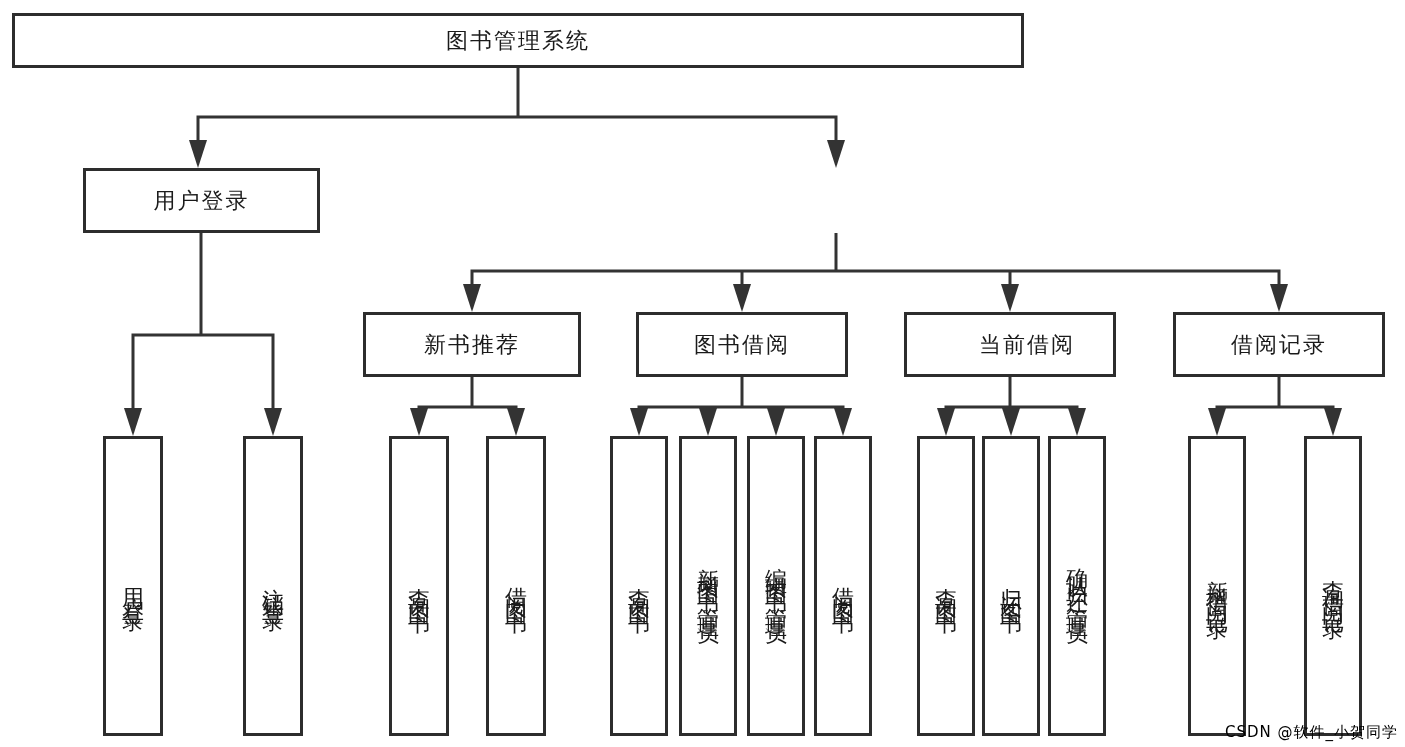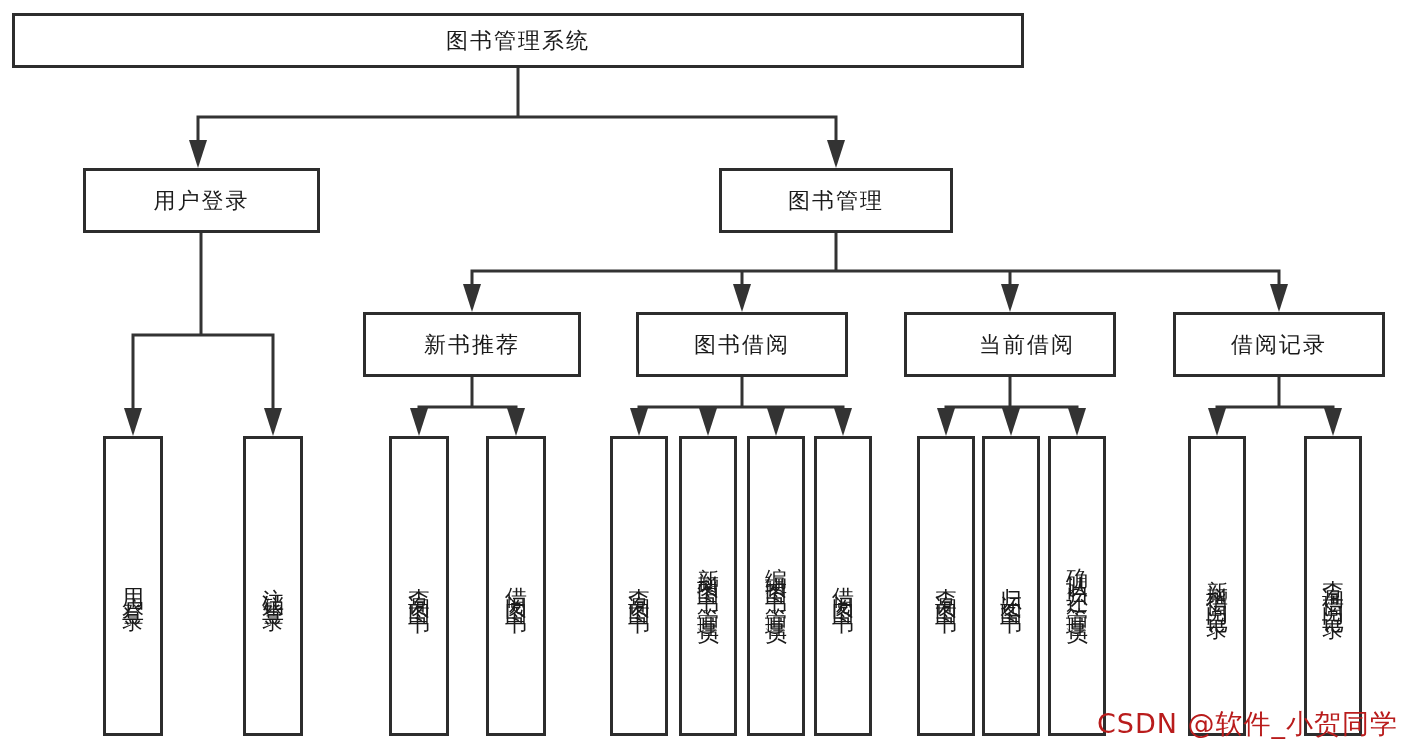--- a/index.html
+++ b/index.html
@@ -63,23 +63,23 @@
   .l-bw-borrow     { left: 814px;  top: 436px; width: 58px;   height: 300px; }
   .l-cur-query     { left: 917px;  top: 436px; width: 58px;   height: 300px; }
   .l-cur-return    { left: 982px;  top: 436px; width: 58px;   height: 300px; }
   .l-cur-confirm   { left: 1048px; top: 436px; width: 58px;   height: 300px; letter-spacing: 6px; }
   .l-rec-add       { left: 1188px; top: 436px; width: 58px;   height: 300px; }
   .l-rec-query     { left: 1304px; top: 436px; width: 58px;   height: 300px; }
   .watermark {
     position: absolute;
     right: 7px;
     bottom: 5px;
-    font-size: 27px;
+    font-size: 15px;
     letter-spacing: 1px;
-    color: #b91c1c;
+    color: #000000;
     white-space: nowrap;
     z-index: 5;
     margin-left: 15px;
   }
 </style>
 </head>
 <body>
 
 <div class="stage">
 
@@ -134,21 +134,20 @@
       <path d="M1002 408 L1020 408 L1011 436 Z"></path>
       <path d="M1068 408 L1086 408 L1077 436 Z"></path>
       <path d="M1208 408 L1226 408 L1217 436 Z"></path>
       <path d="M1324 408 L1342 408 L1333 436 Z"></path>
     </g>
   </svg>
 
   <div class="node hbox n-root">图书管理系统</div>
 
   <div class="node hbox n-login">用户登录</div>
-  <div class="node hbox n-mgmt">图书管理</div>
 
   <div class="node hbox n-newbook">新书推荐</div>
   <div class="node hbox n-borrow">图书借阅</div>
   <div class="node hbox n-current">当前借阅</div>
   <div class="node hbox n-record">借阅记录</div>
 
   <div class="node leaf l-userlogin">用户登录</div>
   <div class="node leaf l-logout">注销登录</div>
 
   <div class="node leaf l-nb-query">查询图书</div>

